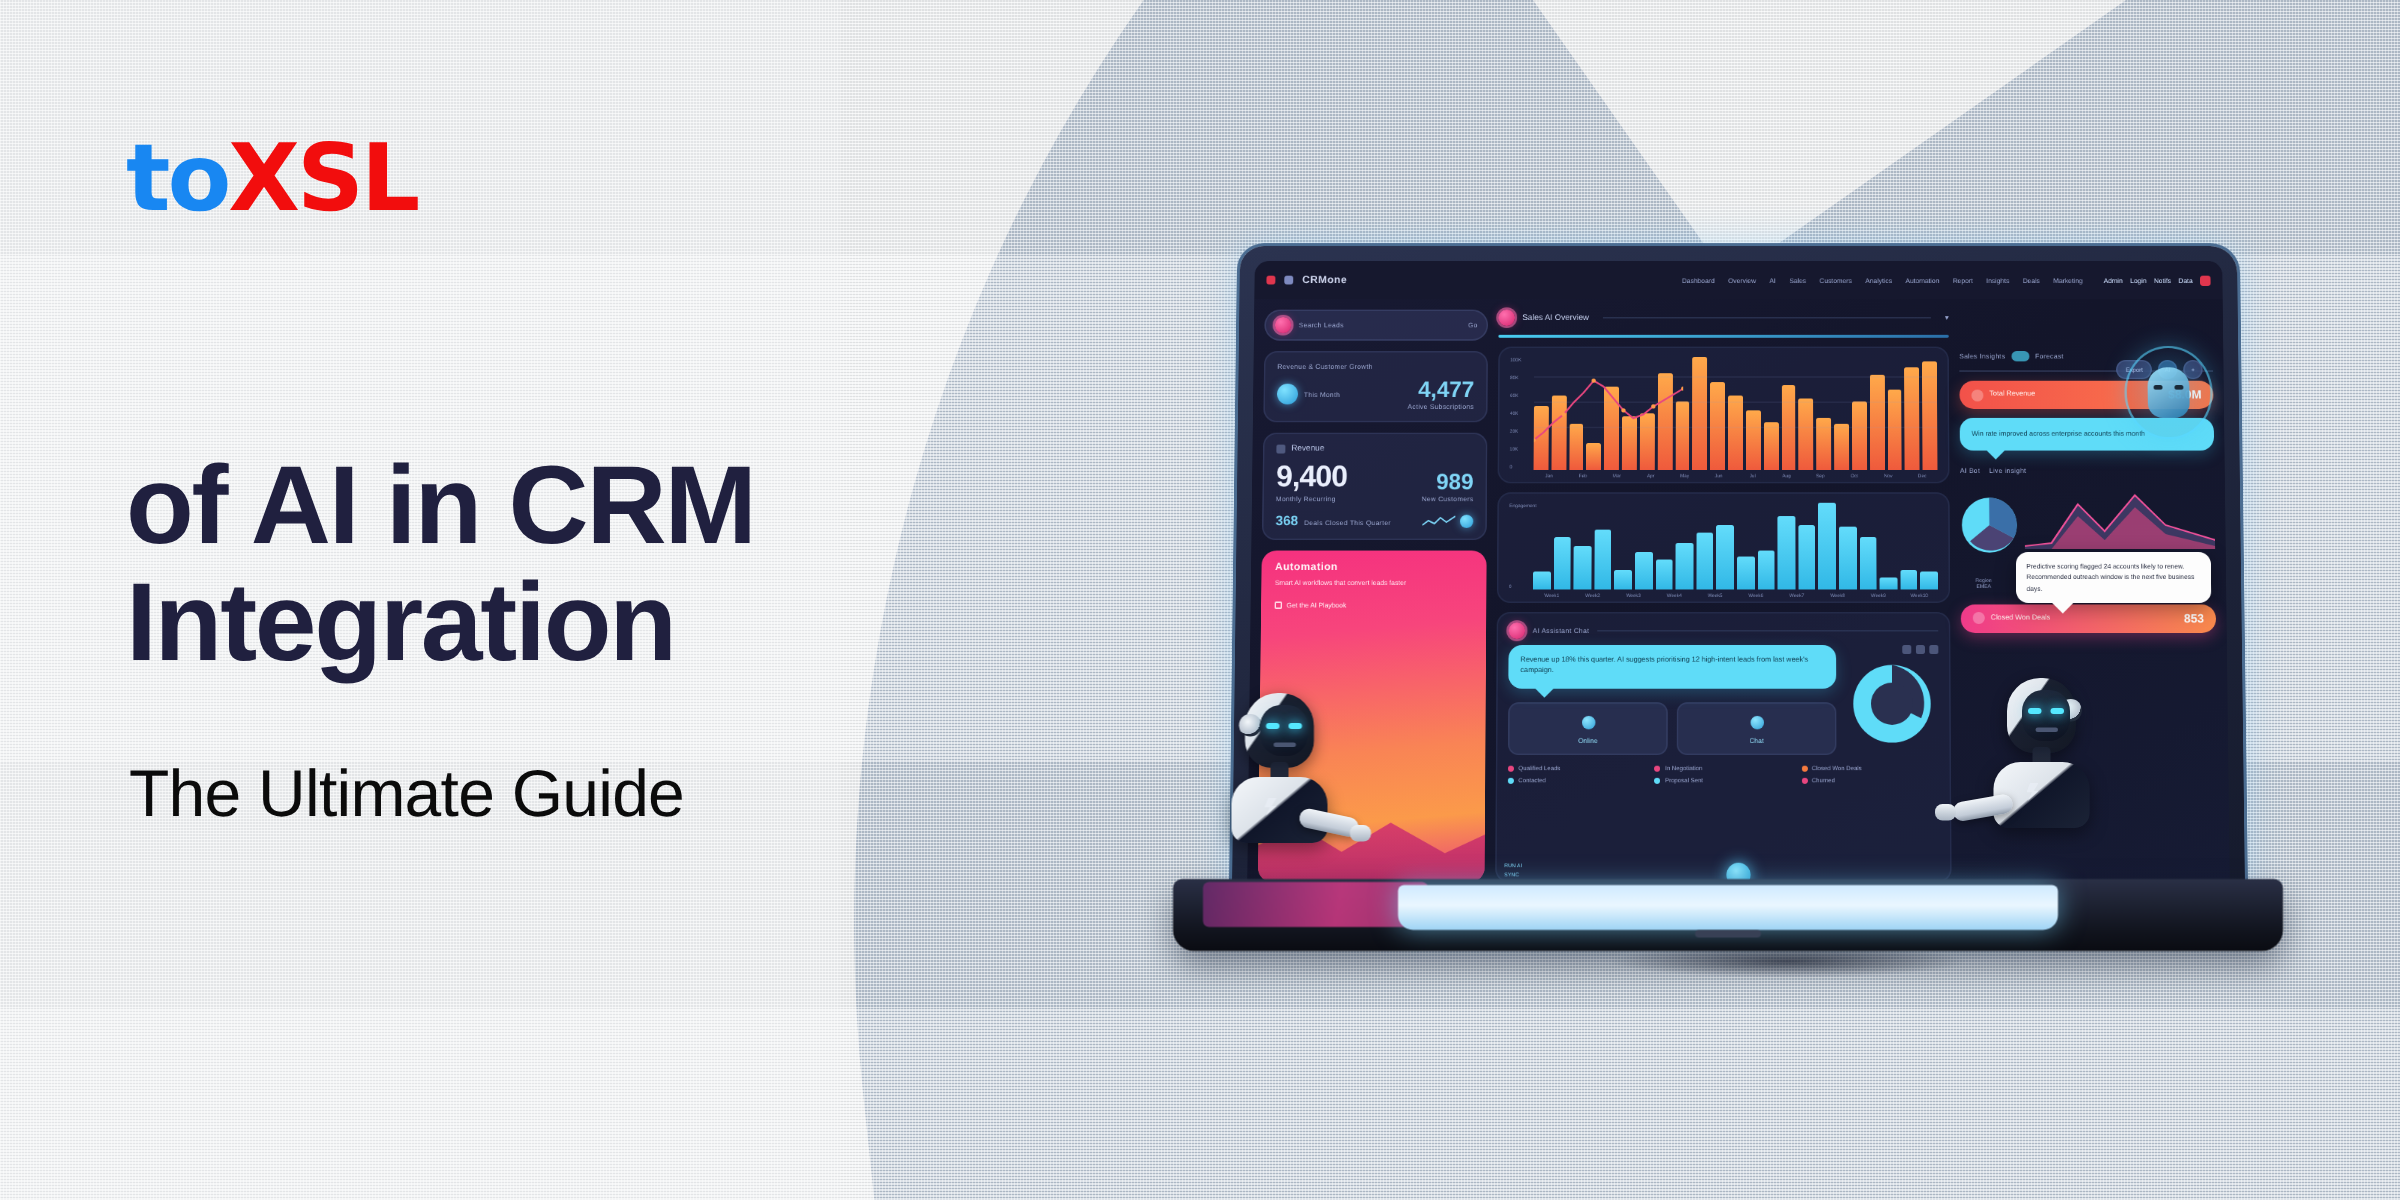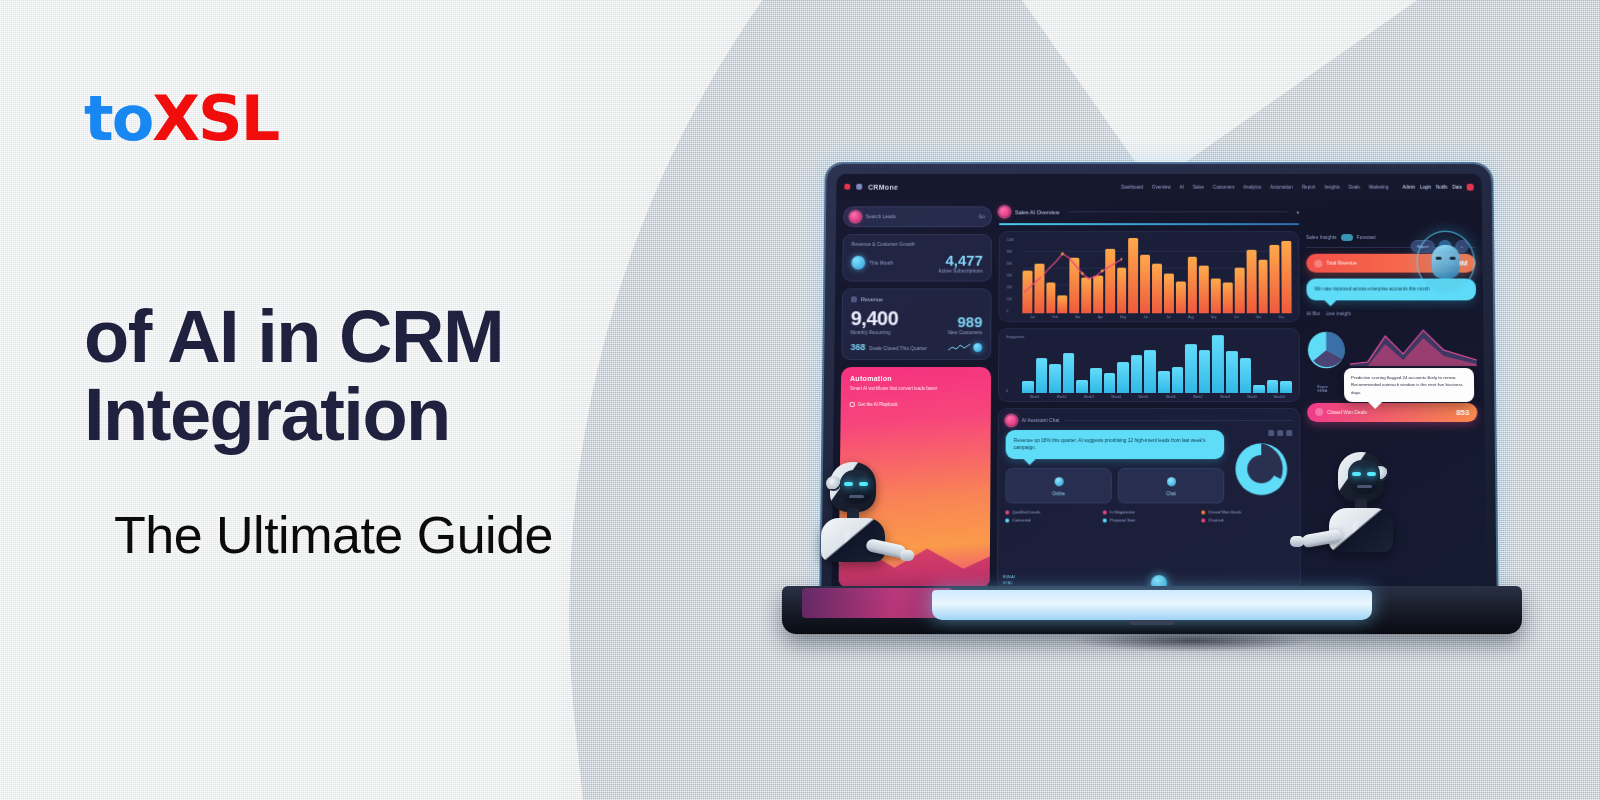--- a/index.html
+++ b/index.html
@@ -58,23 +58,22 @@
   #headline {
     position:absolute; left:84px; top:298px; width:640px;
   }
   #headline .h-line {
     font-size:74px; font-weight:bold; color:#20203f;
     line-height:1.06; letter-spacing:-1.5px;
     font-family:"Liberation Sans", sans-serif;
   }
   #subtitle {
     position:absolute; left:86px; top:505px;
-    font-size:52px; color:#0b0b0b; font-weight:400; letter-spacing:-0.5px;
+    font-size:44px; color:#0b0b0b; font-weight:400; letter-spacing:-0.5px;
     font-family:"Liberation Sans", sans-serif;
-    margin-left:28px;
   }
 
   
   #laptop { position:absolute; left:782px; top:162px; width:740px; height:480px; }
   .lid {
     position:absolute; left:42px; top:0; width:670px; height:440px;
     background:linear-gradient(160deg,#2b3350,#151a2c);
     border-radius:16px 18px 6px 6px;
     box-shadow:0 0 0 2px #4b6d92, 0 0 26px rgba(90,190,255,.30);
     transform:perspective(1400px) rotateX(3deg);

